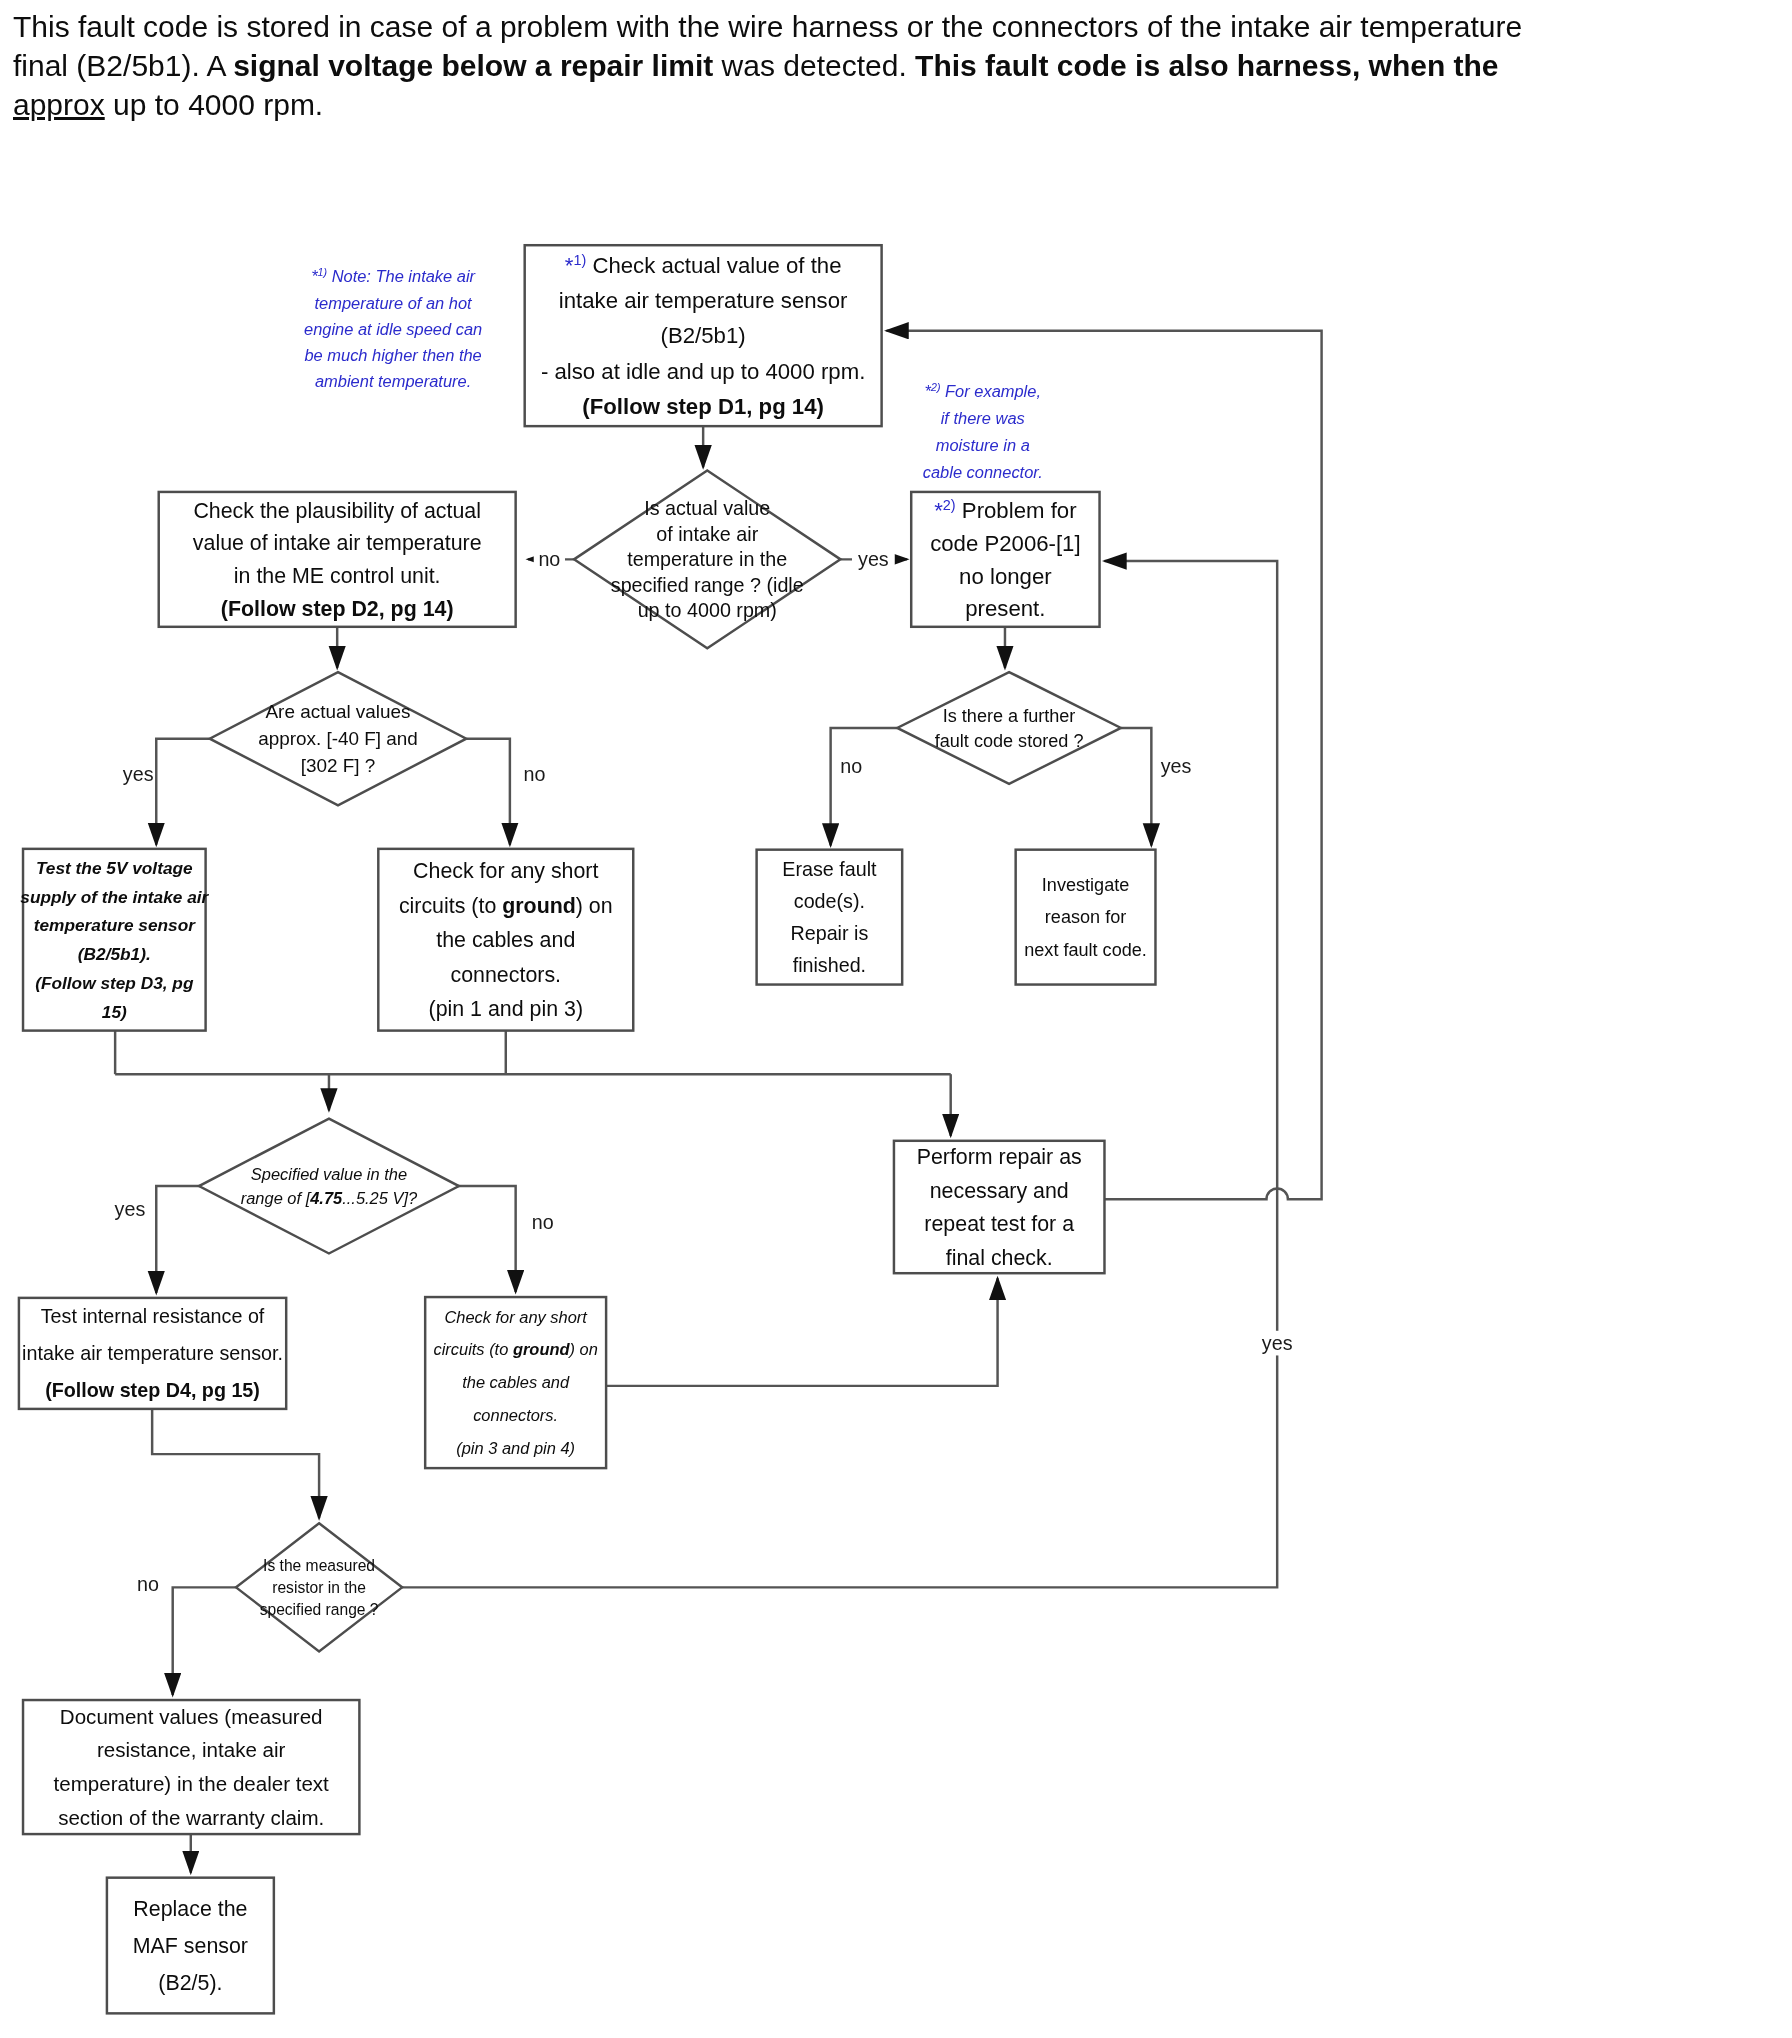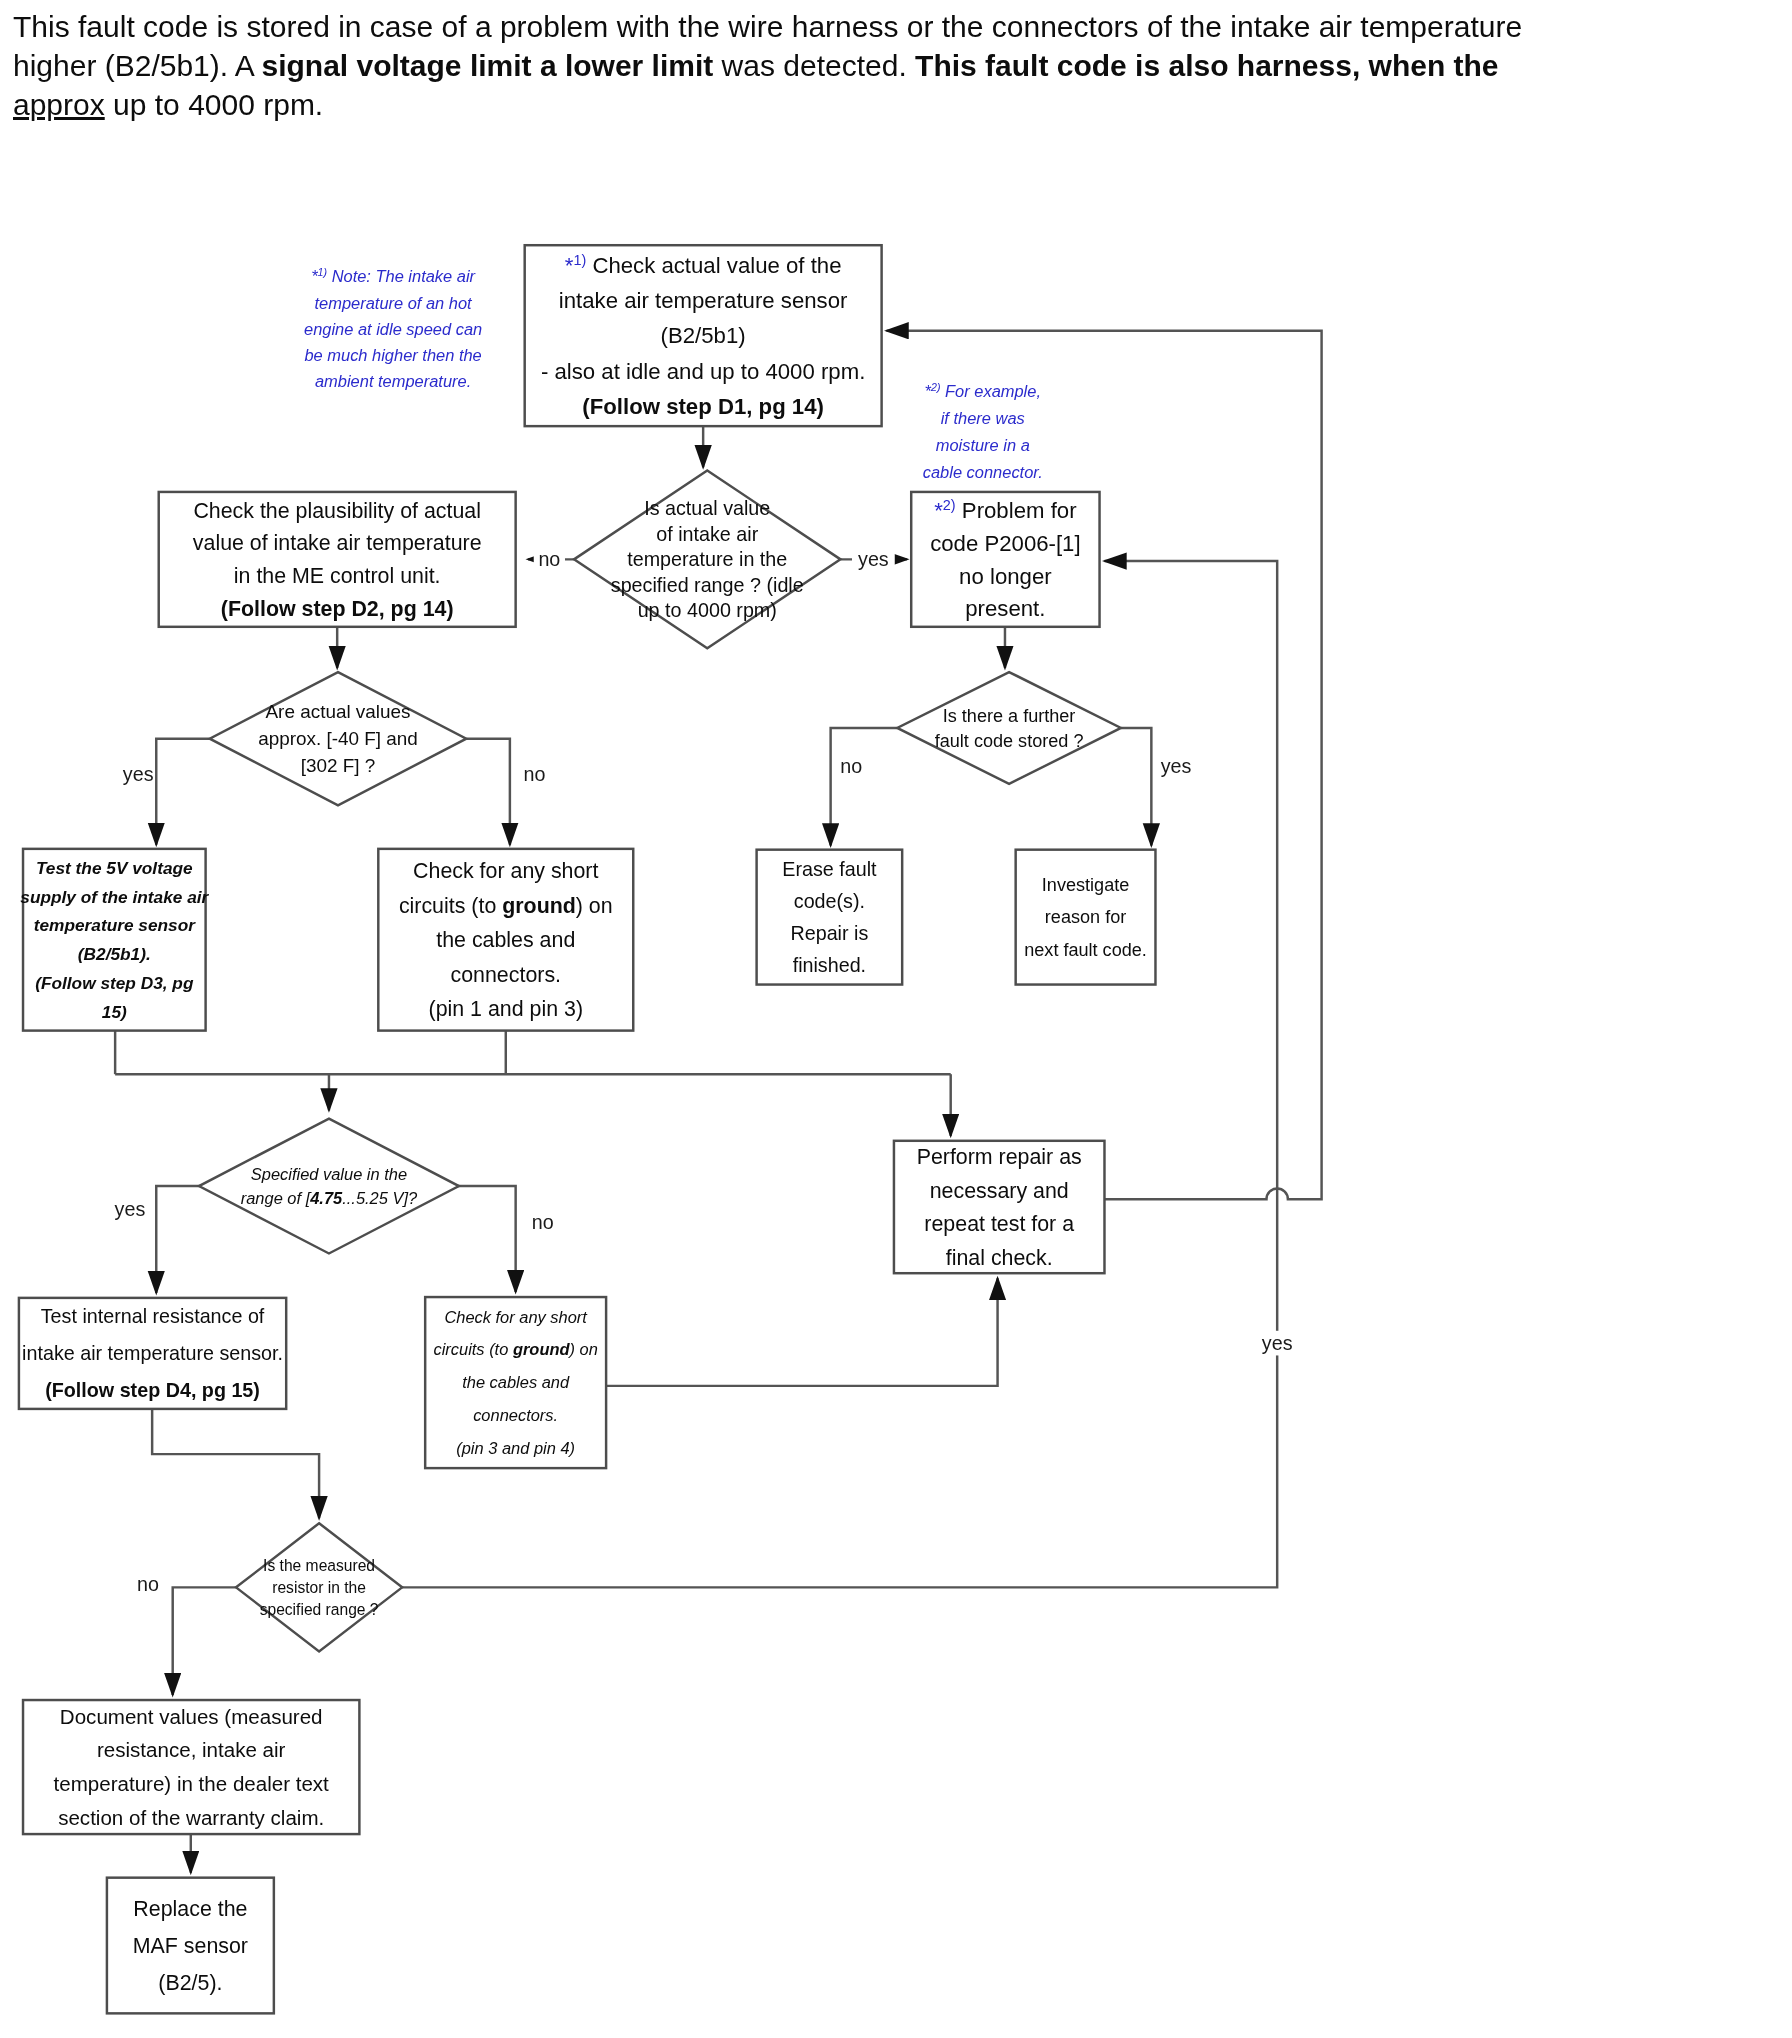--- a/index.html
+++ b/index.html
@@ -12,21 +12,21 @@
   #intro .u{text-decoration:underline;}
   #chart-svg{position:absolute;left:0;top:0;}
   text{font-family:"Liberation Sans","DejaVu Sans",sans-serif;}
 </style>
 </head>
 <body>
 
 <div id="page">
   <div id="intro">
       <div class="ln"><span>This fault code is stored in case of a problem with the wire harness or the connectors of the intake air temperature</span></div>
-      <div class="ln"><span>higher (B2/5b1). A </span><span class="b">signal voltage limit a lower limit</span><span> was detected. </span><span class="b">This fault code is also harness, when the</span></div>
+      <div class="ln"><span>final (B2/5b1). A </span><span class="b">signal voltage below a repair limit</span><span> was detected. </span><span class="b">This fault code is also harness, when the</span></div>
       <div class="ln"><span class="u">approx</span><span> up to 4000 rpm.</span></div>
     </div>
   <svg id="chart-svg" width="1792" height="2039" viewBox="0 0 2179 2479">
       <defs>
         <marker id="arw" markerWidth="11" markerHeight="9" refX="9" refY="3.5" orient="auto" markerUnits="strokeWidth">
           <path d="M0,0 L10,3.5 L0,7 Z" fill="#111111"></path>
         </marker>
       </defs>
       <path d="M 855 518 L 855 568" fill="none" stroke="#545454" stroke-width="3" marker-end="url(#arw)"></path>
       <path d="M 698 680 L 642 680" fill="none" stroke="#545454" stroke-width="3" marker-end="url(#arw)"></path>

